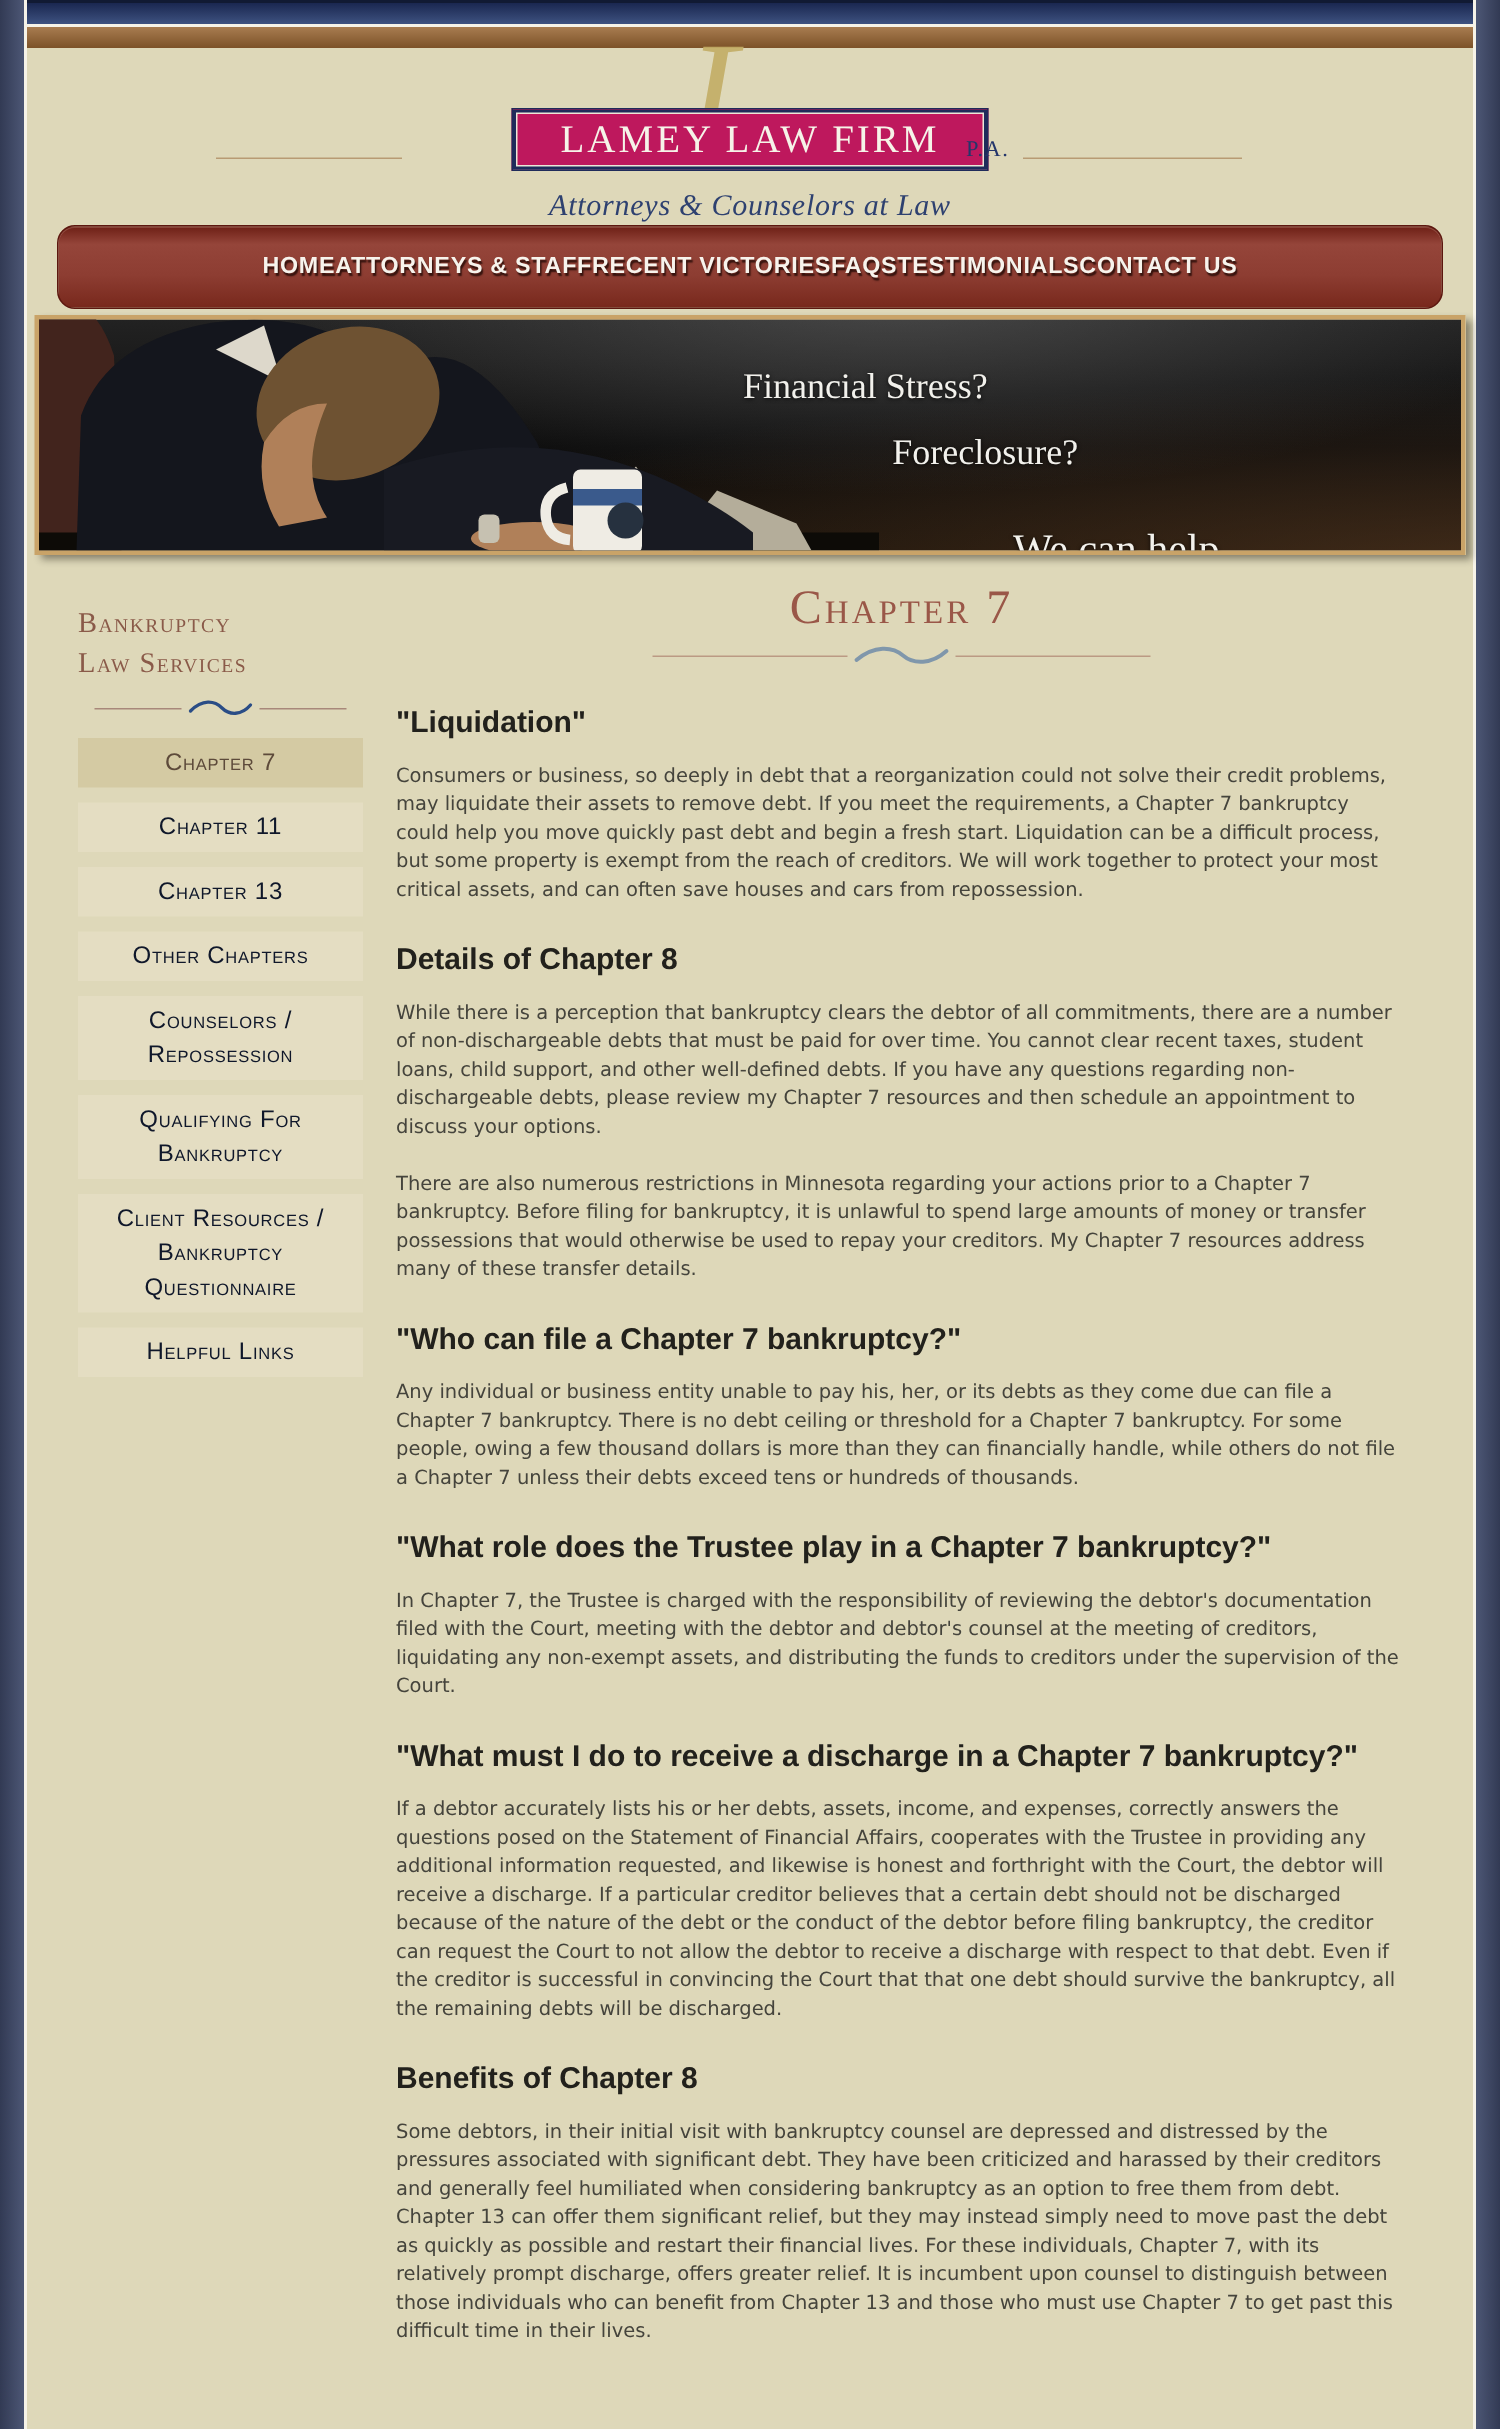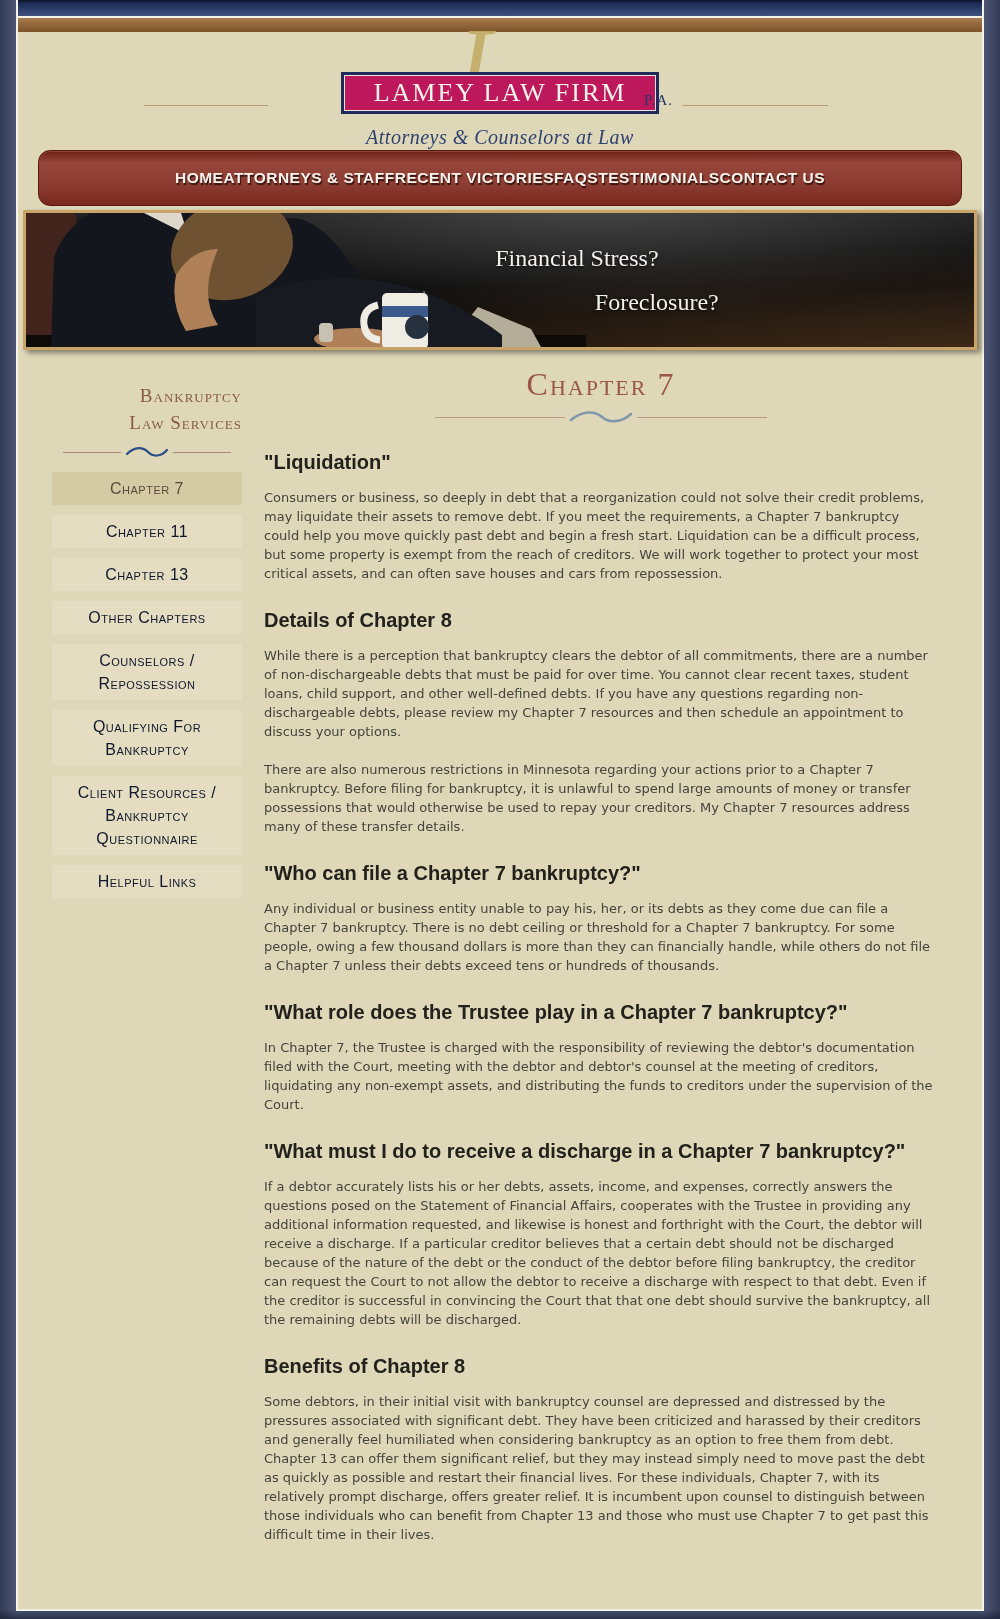--- a/index.html
+++ b/index.html
@@ -56,41 +56,41 @@
     display:flex; align-items:center; justify-content:center;
   }
   .main-nav ul { list-style:none; display:flex; }
   .nav-item {
     color:#f7f3ec; font-size:15.5px; font-weight:bold; letter-spacing:.5px; cursor:pointer;
     text-shadow:1px 2px 1px rgba(30,8,4,.8); font-family:"Liberation Sans",sans-serif;
   }
 
   
   .hero {
-    margin:4px 5px 0; height:140px; border:3px solid #c9a368; position:relative; overflow:hidden;
+    margin:4px 5px 0; height:160px; border:3px solid #c9a368; position:relative; overflow:hidden;
     background:
       radial-gradient(ellipse at 60% -10%, rgba(130,130,130,.38), rgba(0,0,0,0) 55%),
       radial-gradient(ellipse at 105% 110%, rgba(95,62,36,.6), rgba(0,0,0,0) 55%),
       linear-gradient(180deg,#222 0%, #0c0c0c 55%, #17110a 100%);
     box-shadow:4px 3px 5px rgba(25,20,10,.45);
   }
   .hero-art { position:absolute; left:0; bottom:0; width:560px; height:190px; }
   .hero-line {
     position:absolute; color:#f2f1ec; font-family:"Liberation Serif",serif;
     text-shadow:0 1px 3px rgba(0,0,0,.8); white-space:nowrap;
   }
   .hero-line.l1 { top:32px;  left:49.5%; font-size:24px; }
   .hero-line.l2 { top:76px;  left:60%;   font-size:24px; }
   .hero-line.l3 { top:138px; left:68.5%; font-size:28px; }
 
   
   .main-area { display:flex; align-items:flex-start; padding:14px 0 46px; flex:1; }
   .sidebar { width:190px; margin-left:34px; flex:none; }
   .sidebar-title {
-    margin-top:18px; text-align:right; font-family:"Liberation Serif",serif;
+    margin-top:18px; text-align:left; font-family:"Liberation Serif",serif;
     font-variant:small-caps; font-size:19px; line-height:27px; color:#8a5a49; letter-spacing:1px;
   }
   .divider { display:flex; align-items:center; justify-content:center; margin:10px auto 14px; }
   .divider .bar { height:1px; background:#a8887a; flex:none; }
   .sidebar .divider .bar { width:58px; }
   .divider svg { margin:0 4px; flex:none; }
   .sidebar-menu { display:flex; flex-direction:column; gap:10px; }
   .side-item {
     background:#e4ddc2; color:#0f172a; text-align:center; cursor:pointer;
     font-variant:small-caps; font-family:"Liberation Sans",sans-serif;

